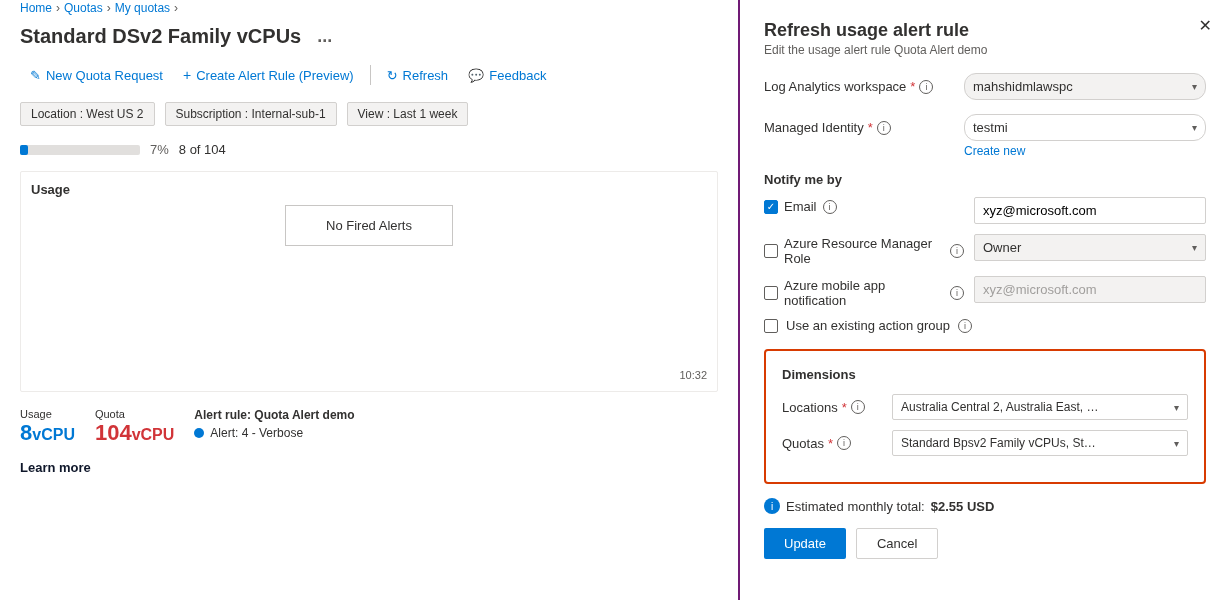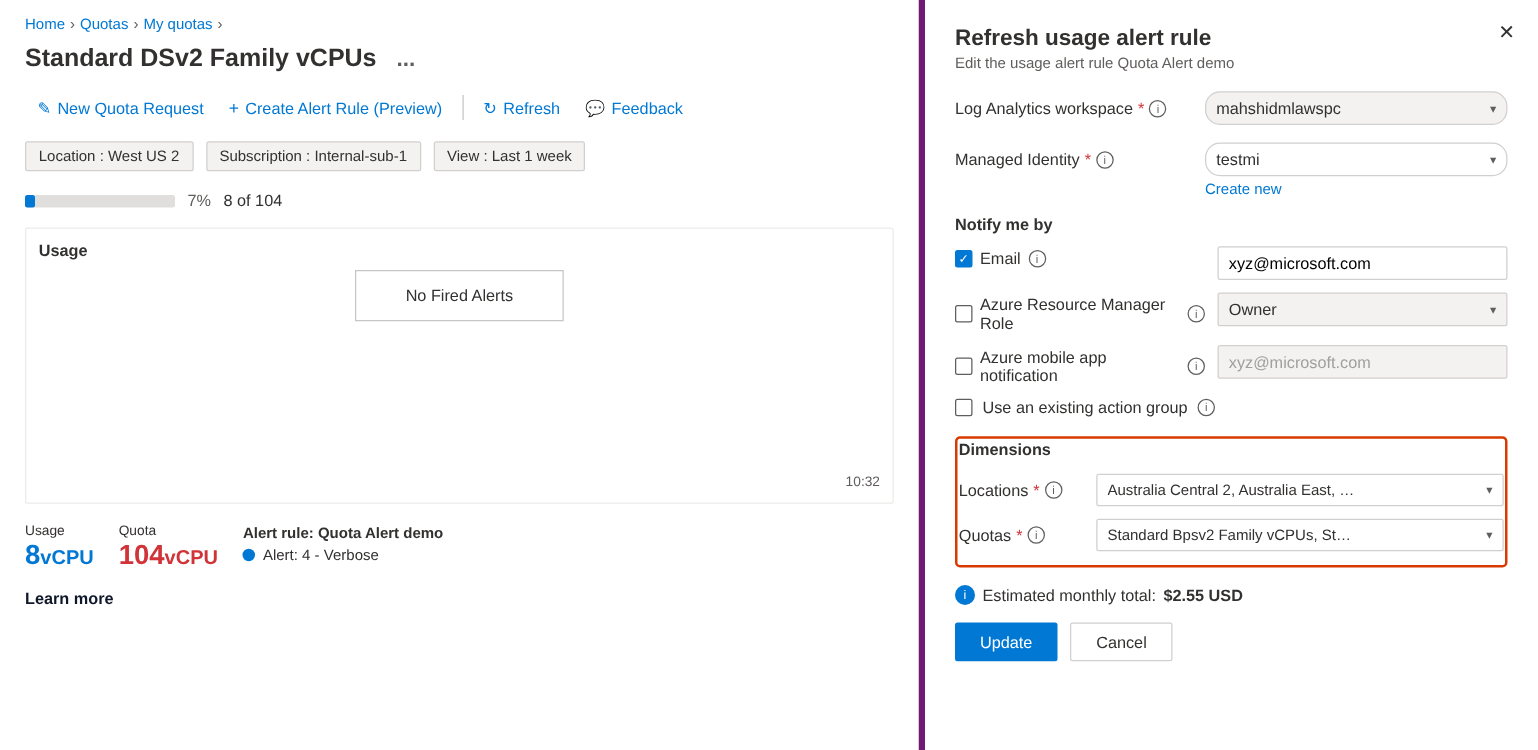--- a/index.html
+++ b/index.html
@@ -1,19 +1,19 @@
 <!DOCTYPE html>
 <html><head>
   <meta charset="utf-8">
   <style>
     * { box-sizing: border-box; margin: 0; padding: 0; }
     body { font-family: 'Segoe UI', Arial, sans-serif; font-size: 13px; color: #323130; background: #fff; display: flex; height: 600px; overflow: hidden; }
 
     
-    .left-panel { flex: 1; min-width: 0; padding: 12px 20px; overflow-y: auto; border-right: 5px solid #701a75; }
+    .left-panel { flex: 1; min-width: 0; padding: 1px 20px; overflow-y: auto; border-right: 2px solid #701a75; }
 
     .breadcrumb { display: flex; align-items: center; gap: 4px; font-size: 12px; color: #0078d4; margin-bottom: 10px; }
     .breadcrumb span { color: #605e5c; }
 
     .page-title { font-size: 20px; font-weight: 600; color: #323130; display: flex; align-items: center; gap: 16px; margin-bottom: 14px; }
     .page-title-dots { font-size: 18px; color: #605e5c; cursor: pointer; }
 
     .toolbar { display: flex; align-items: center; gap: 0px; margin-bottom: 14px; }
     .toolbar-btn { display: flex; align-items: center; gap: 5px; padding: 5px 10px; font-size: 13px; color: #0078d4; background: none; border: none; cursor: pointer; }
     .toolbar-divider { width: 1px; height: 20px; background: #c8c6c4; margin: 0 6px; }
@@ -71,21 +71,21 @@
     .checkbox { width: 14px; height: 14px; border: 1px solid #605e5c; border-radius: 2px; display: inline-flex; align-items: center; justify-content: center; flex-shrink: 0; }
     .checkbox.checked { background: #0078d4; border-color: #0078d4; }
     .checkbox.checked::after { content: '✓'; color: #fff; font-size: 10px; }
     .notify-input { flex: 1; border: 1px solid #d2d0ce; border-radius: 2px; padding: 5px 8px; font-size: 13px; }
     .notify-select { flex: 1; border: 1px solid #d2d0ce; border-radius: 2px; padding: 5px 8px; font-size: 13px; background: #f3f2f1; display: flex; align-items: center; justify-content: space-between; cursor: pointer; }
     .notify-input-disabled { flex: 1; border: 1px solid #d2d0ce; border-radius: 2px; padding: 5px 8px; font-size: 13px; background: #f3f2f1; color: #a19f9d; }
 
     .action-group-row { display: flex; align-items: center; gap: 8px; margin-bottom: 16px; }
     .info-icon { width: 14px; height: 14px; border-radius: 50%; border: 1px solid #605e5c; display: inline-flex; align-items: center; justify-content: center; font-size: 9px; color: #605e5c; flex-shrink: 0; cursor: pointer; }
 
-    .dimensions-box { border: 2px solid #d83b01; border-radius: 4px; padding: 1px; margin-bottom: 14px; }
+    .dimensions-box { border: 2px solid #d83b01; border-radius: 4px; padding: 16px; margin-bottom: 14px; }
     .dimensions-title { font-size: 13px; font-weight: 700; margin-bottom: 12px; }
     .dim-row { display: flex; align-items: center; margin-bottom: 10px; }
     .dim-label { width: 110px; min-width: 110px; font-size: 13px; display: flex; align-items: center; gap: 4px; }
     .dim-select { flex: 1; border: 1px solid #d2d0ce; border-radius: 2px; padding: 5px 8px; font-size: 12px; background: #fff; display: flex; align-items: center; justify-content: space-between; cursor: pointer; }
 
     .estimated-row { display: flex; align-items: center; gap: 6px; margin-bottom: 14px; font-size: 13px; }
     .info-circle-blue { width: 16px; height: 16px; border-radius: 50%; background: #0078d4; display: inline-flex; align-items: center; justify-content: center; font-size: 10px; color: #fff; flex-shrink: 0; }
     .estimated-amount { font-weight: 700; }
 
     .action-buttons { display: flex; gap: 10px; }

